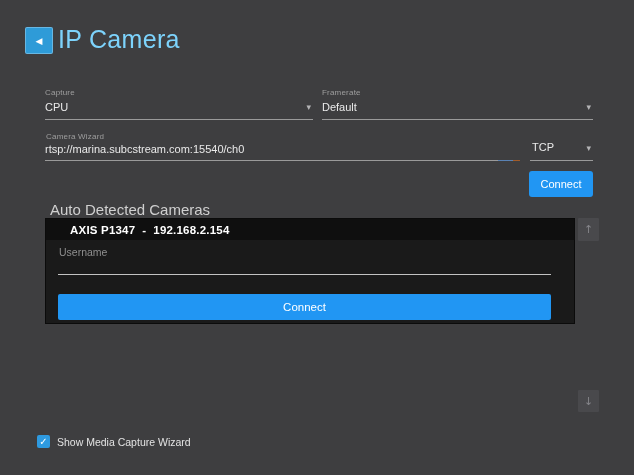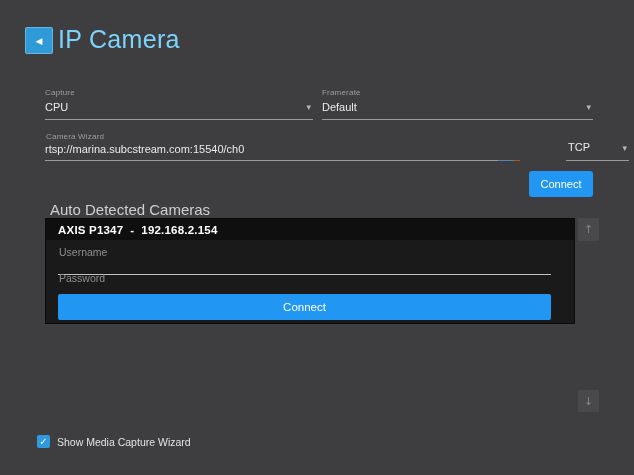--- a/index.html
+++ b/index.html
@@ -40,41 +40,41 @@
   #address-field .flabel { position:absolute; left:1px; top:0; }
   #address-field input {
     position:absolute; left:0; top:11px; width:100%;
     background:transparent; border:none; outline:none;
     color:#e9e9e9; font-size:11px; font-family:inherit; padding:0;
   }
   .underline-base  { position:absolute; left:0; bottom:0; width:475px; height:1px; background:#9a9a9a; }
   .underline-blue  { position:absolute; left:453px; bottom:0; width:15px; height:1px; background:#5a82b4; }
   .underline-orange{ position:absolute; left:468px; bottom:0; width:7px;  height:1px; background:#a15c2a; }
 
-  #protocol-field { left:530px; top:132px; width:63px; height:29px; border-bottom:1px solid #9a9a9a; cursor:pointer;margin-left:36px; }
+  #protocol-field { left:530px; top:132px; width:63px; height:29px; border-bottom:1px solid #9a9a9a; cursor:pointer; }
   #protocol-field .fvalue { position:absolute; left:2px; bottom:7px; margin:0; }
 
   .connect-top {
     position:absolute; left:529px; top:171px; width:64px; height:26px;
     background:#2196f3; color:#ffffff; border:none; border-radius:3px;
     font-size:11px; font-family:inherit; cursor:pointer;
   }
 
   
   .section-label {
     position:absolute; left:50px; top:201px;
     font-size:15px; color:#cfcfcf;
   }
   .camera-card {
     position:absolute; left:45px; top:218px; width:530px; height:106px;
     background:#1a1a1a; border:1px solid #0b0b0b; box-sizing:border-box;
   }
   .card-header {
     height:21px; background:#0f0f0f;
-    display:flex; align-items:center; padding-left:12px;
+    display:flex; align-items:center; padding-left:24px;
   }
   .card-header span { font-size:11.5px; font-weight:bold; color:#ffffff; letter-spacing:0.2px; }
   .card-header .sep { margin:0 7px; }
   .card-input {
     position:absolute; left:12px; width:493px;
     background:transparent; border:none; outline:none;
     border-bottom:1px solid #c2c2c2;
     color:#dcdcdc; font-size:10.5px; font-family:inherit;
     padding:0 0 16px 1px; box-sizing:border-box;
   }
@@ -147,21 +147,20 @@
 
 <div class="section-label">Auto Detected Cameras</div>
 
 <div class="camera-card">
   <div class="card-header">
     <span>AXIS P1347</span>
     <span class="sep">-</span>
     <span>192.168.2.154</span>
   </div>
   <input class="card-input" id="card-username" type="text" placeholder="Username" style="">
-  <input class="card-input" id="card-password" type="password" placeholder="Password" style="">
   <button class="card-connect">Connect</button>
 </div>
 
 <button class="scroll-btn" id="scroll-up">
   <span class="icon">↑</span>
 </button>
 <button class="scroll-btn" id="scroll-down">
   <span class="icon">↓</span>
 </button>
 

